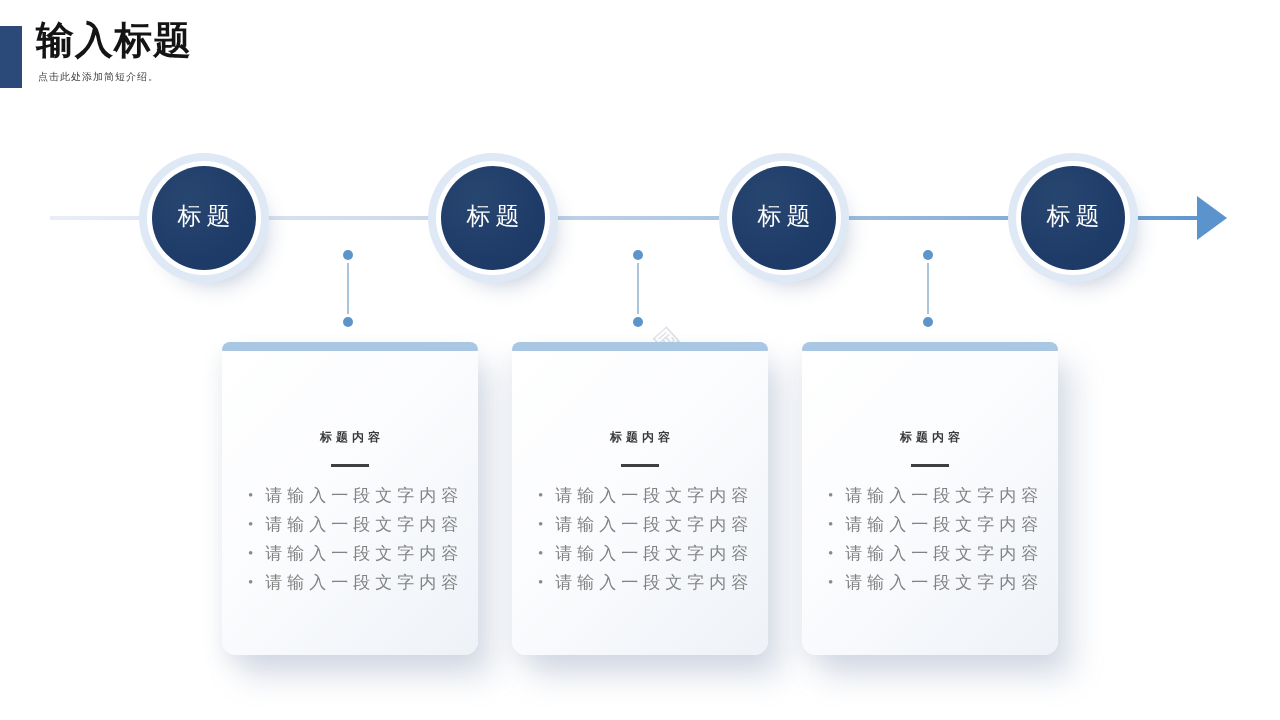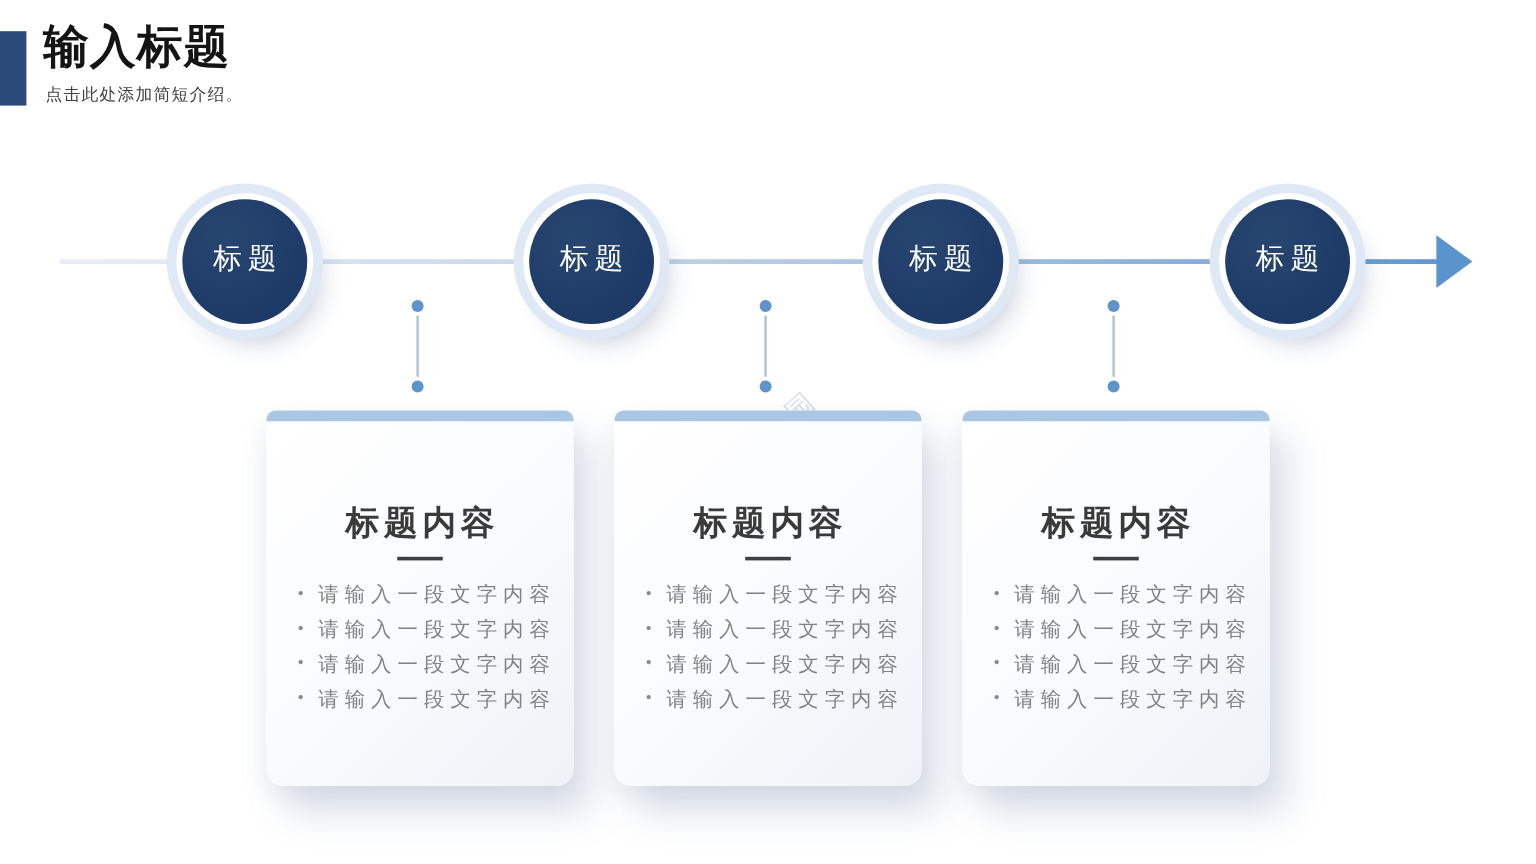--- a/index.html
+++ b/index.html
@@ -13,21 +13,21 @@
     position:absolute;left:0;top:26px;width:22px;height:62px;
     background:#2b4a7a;
   }
   .slide-title{
     position:absolute;left:36px;top:16px;margin:0;
     font-size:38px;font-weight:bold;color:#141414;line-height:48px;
     letter-spacing:1px;
   }
   .slide-subtitle{
     position:absolute;left:38px;top:70px;margin:0;
-    font-size:14px;color:#3f3f3f;letter-spacing:1px;
+    font-size:10px;color:#3f3f3f;letter-spacing:1px;
   }
   
   .tl-line{
     position:absolute;left:50px;top:216px;width:1150px;height:4px;
     background:linear-gradient(to right,#e9eef6 0%,#c9d8ea 35%,#a5c1de 65%,#7ca8d6 88%,#5f97d0 100%);
   }
   .tl-arrow{
     position:absolute;left:1197px;top:196px;width:0;height:0;
     border-top:22px solid transparent;border-bottom:22px solid transparent;
     border-left:30px solid #5b94cd;
@@ -61,21 +61,21 @@
     background:linear-gradient(135deg,#ffffff 0%,#fbfcfe 45%,#eef2f7 100%);
     box-shadow:16px 22px 30px rgba(125,145,175,0.28),
                -4px 8px 18px rgba(140,160,185,0.12);
   }
   .card-accent{
     position:absolute;left:0;top:0;width:100%;height:9px;
     background:#a9c6e3;border-radius:14px 14px 2px 2px;
   }
   .card-title{
     margin:81px 0 0 0;text-align:center;
-    font-size:28px;font-weight:600;color:#3a3a3a;
+    font-size:12px;font-weight:600;color:#3a3a3a;
     letter-spacing:4px;text-indent:4px;line-height:28px;
   }
   .card-divider{
     width:38px;height:2.5px;background:#3f3f3f;margin:13px auto 14px auto;
   }
   .card-bullets{
     list-style:none;margin:0;padding:0 0 0 26px;
   }
   .card-bullets li{
     display:flex;align-items:center;line-height:29px;

